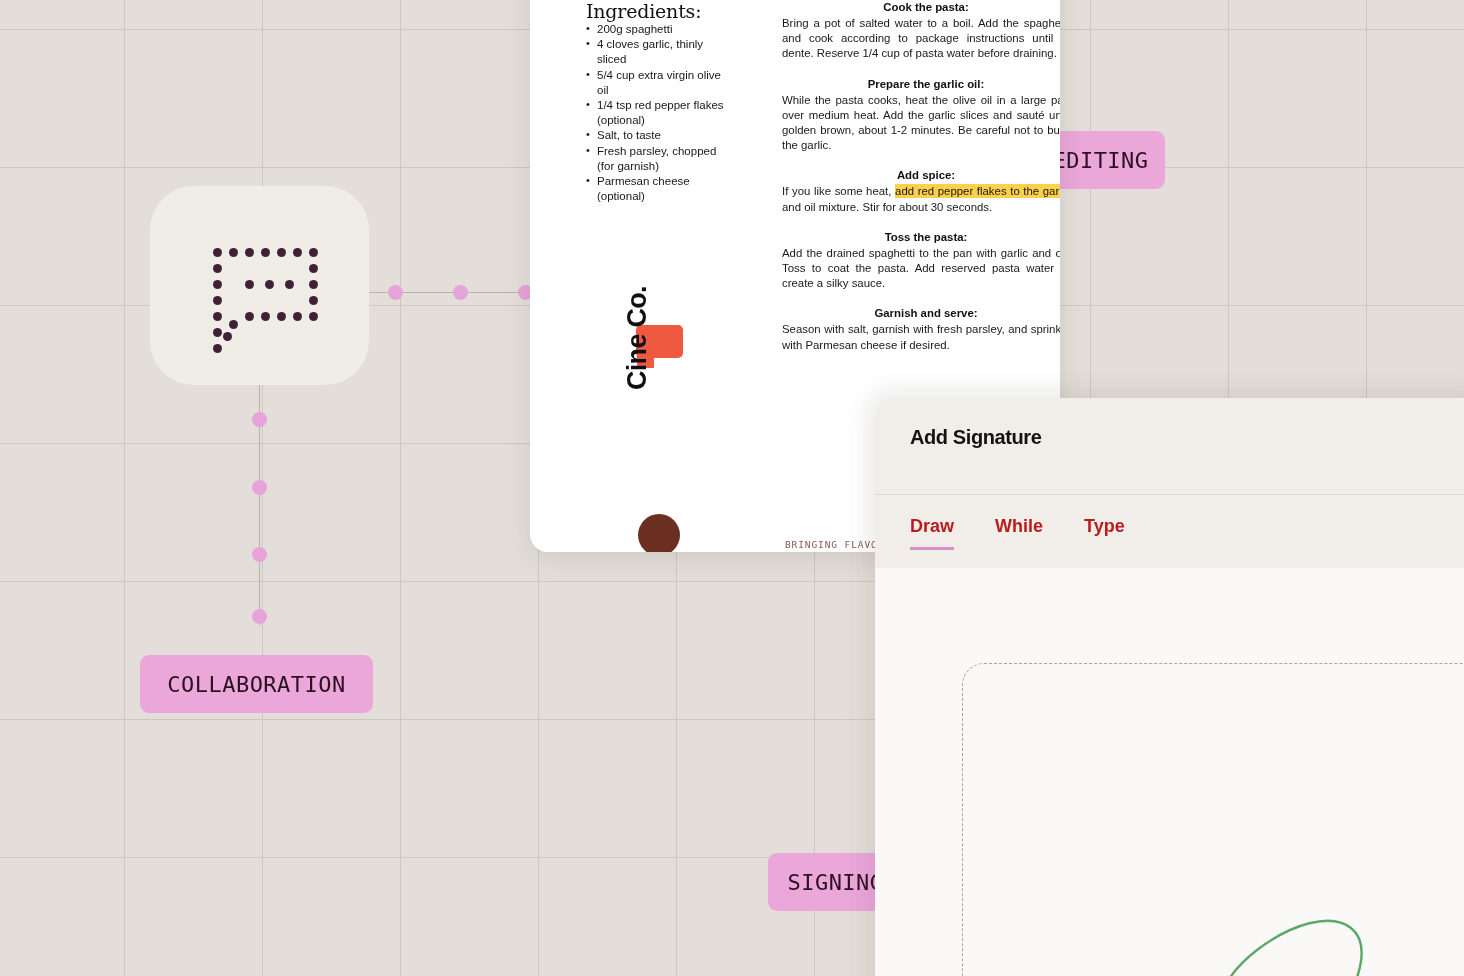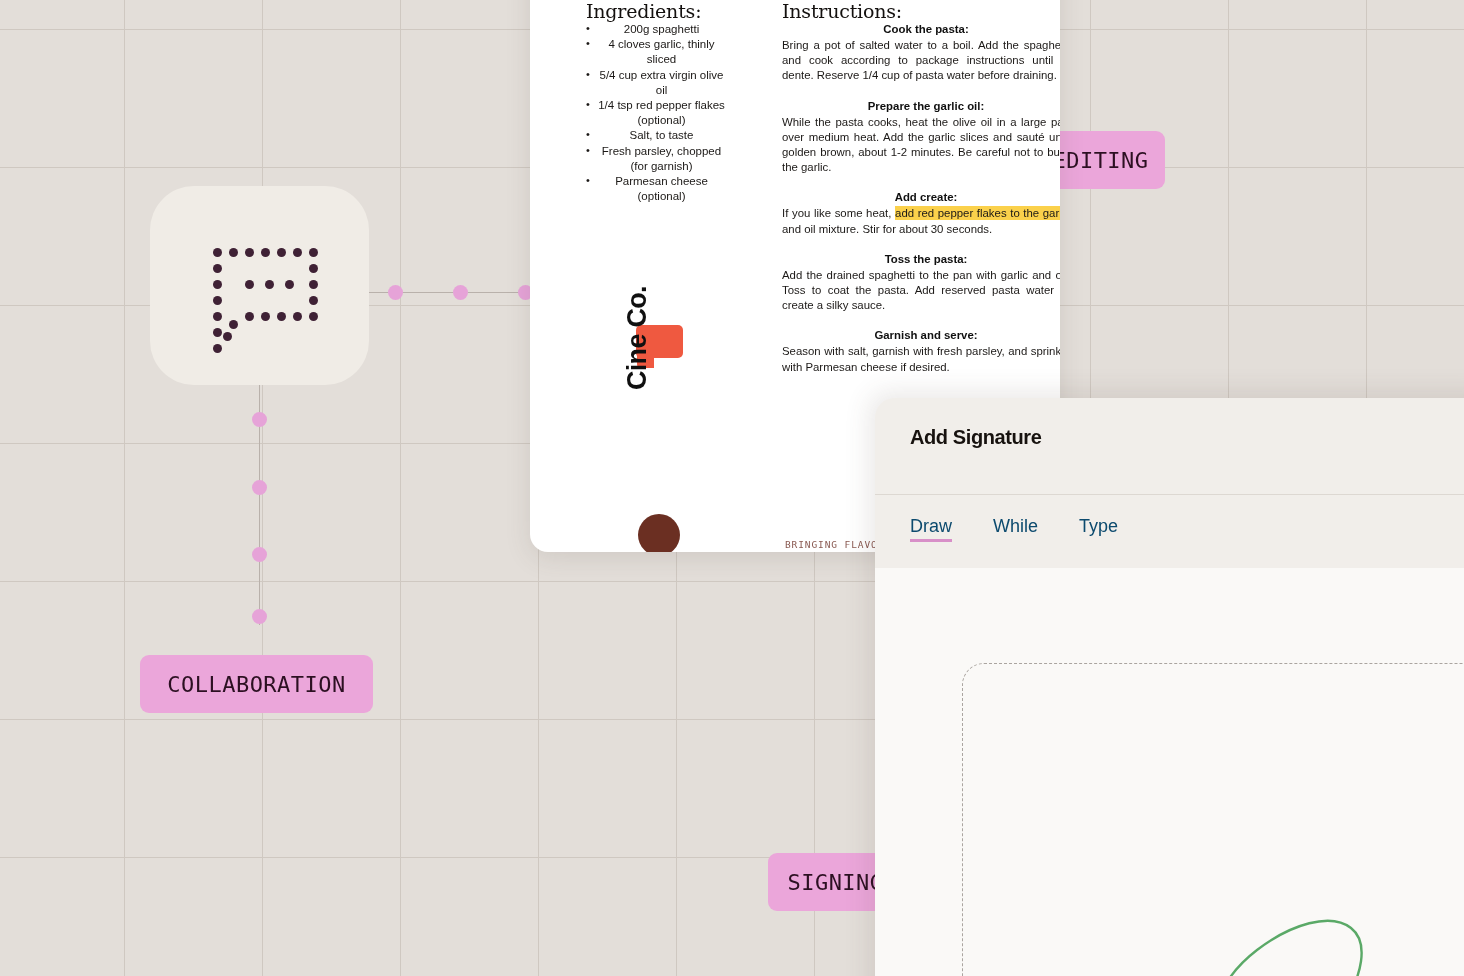--- a/index.html
+++ b/index.html
@@ -121,21 +121,20 @@
   #ingredients-list {
     list-style: none;
     font-size: 11.5px;
     line-height: 15.2px;
     color: #1b1816;
   }
   #ingredients-list li {
     position: relative;
     padding-left: 11px;
     margin-bottom: 0px;
-    text-align: center;
   }
   #ingredients-list li::before {
     content: "•";
     position: absolute;
     left: 0; top: -1px;
     font-size: 11px;
     color: #1b1816;
   }
   #instructions-col {
     position: absolute;
@@ -233,23 +232,24 @@
   }
   #signature-tabs {
     position: absolute;
     left: 35px; top: 118px;
     display: flex;
     gap: 41px;
   }
   .sig-tab {
     position: relative;
     font-size: 18px;
-    color: #0c4a6e;
-    padding-bottom: 5px;
+    color: #b91c1c;
+    padding-bottom: 13px;
     cursor: pointer;
+    font-weight: bold;
   }
   .sig-tab.active::after {
     content: "";
     position: absolute;
     left: 0; bottom: 0;
     width: 100%; height: 3px;
     background: #d88fc8;
   }
   #signature-canvas-area {
     position: absolute;
@@ -337,34 +337,33 @@
         <li>4 cloves garlic, thinly sliced</li>
         <li>5/4 cup extra virgin olive oil</li>
         <li>1/4 tsp red pepper flakes (optional)</li>
         <li>Salt, to taste</li>
         <li>Fresh parsley, chopped (for garnish)</li>
         <li>Parmesan cheese (optional)</li>
       </ul>
     </div>
 
     <div id="instructions-col">
-      <div class="col-heading">Instructions:</div>
 
       <div class="step">
         <div class="step-title">Cook the pasta:</div>
         <div class="step-body">Bring a pot of salted water to a boil. Add the spaghetti and cook according to package instructions until al dente. Reserve 1/4 cup of pasta water before draining.</div>
       </div>
 
       <div class="step">
         <div class="step-title">Prepare the garlic oil:</div>
         <div class="step-body">While the pasta cooks, heat the olive oil in a large pan over medium heat. Add the garlic slices and sauté until golden brown, about 1-2 minutes. Be careful not to burn the garlic.</div>
       </div>
 
       <div class="step">
-        <div class="step-title">Add create:</div>
+        <div class="step-title">Add spice:</div>
         <div class="step-body"><span>If you like some heat, </span><span class="hl">add red pepper flakes to the garlic</span><span> and oil mixture. Stir for about 30 seconds.</span></div>
       </div>
 
       <div class="step">
         <div class="step-title">Toss the pasta:</div>
         <div class="step-body">Add the drained spaghetti to the pan with garlic and oil. Toss to coat the pasta. Add reserved pasta water to create a silky sauce.</div>
       </div>
 
       <div class="step">
         <div class="step-title">Garnish and serve:</div>

